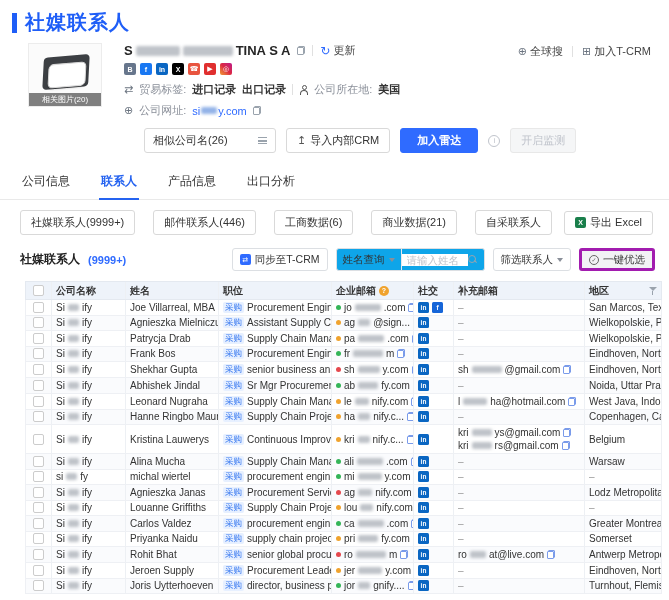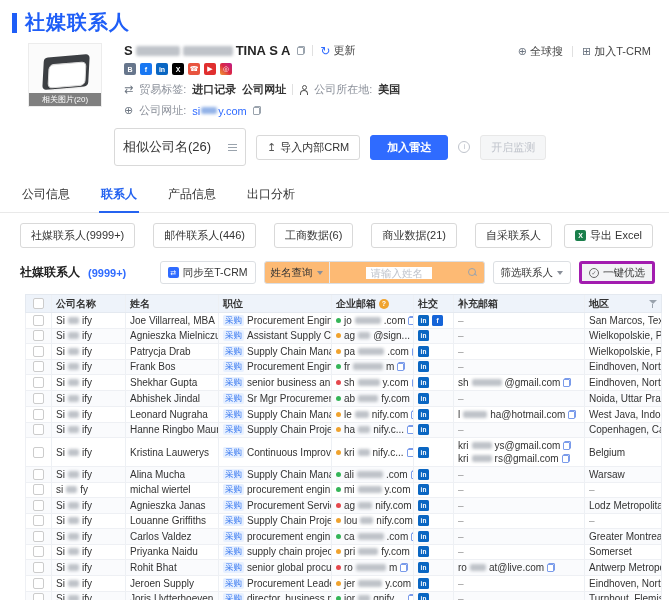--- a/index.html
+++ b/index.html
@@ -33,21 +33,21 @@
   .s-badge { width:12px; height:12px; border-radius:2px; color:#fff; font-size:7px; font-weight:bold; display:flex; align-items:center; justify-content:center; cursor:pointer; }
   .s-ig { background:linear-gradient(45deg,#f09433,#e6683c,#dc2743,#cc2366,#bc1888); }
 
   .meta-row { margin-top:7px; display:flex; align-items:center; gap:6px; color:#8a8f99; font-size:11px; }
   .meta-strong { color:#333; font-weight:bold; }
   .site-row { margin-top:6px; display:flex; align-items:center; gap:6px; color:#8a8f99; font-size:11px; }
   .site-link { color:#2f6bff; display:flex; align-items:center; cursor:pointer; }
 
   
   .action-row { display:flex; align-items:center; gap:10px; margin:10px 0 0 114px; }
-  .sim-box { width:132px; height:38px; border:1px solid #d9d9d9; border-radius:3px; display:flex; align-items:center; justify-content:space-between; padding:0 8px; font-size:13px; color:#333; cursor:pointer; }
+  .sim-box { width:132px; height:25px; border:1px solid #d9d9d9; border-radius:3px; display:flex; align-items:center; justify-content:space-between; padding:0 8px; font-size:11px; color:#333; cursor:pointer;margin-left:30px; }
   .i-list { width:9px; height:7px; border-top:1.5px solid #9aa3ad; border-bottom:1.5px solid #9aa3ad; position:relative; }
   .i-list::after { content:""; position:absolute; left:0; right:0; top:2px; height:1.5px; background:#9aa3ad; }
   .btn { height:25px; border:1px solid #d9d9d9; border-radius:3px; background:#fff; font-size:11px; color:#333; display:inline-flex; align-items:center; gap:4px; padding:0 10px; cursor:pointer; }
   .btn-primary { background:#2f6bff; color:#fff; border:1px solid #2f6bff; padding:0 16px; font-weight:bold; }
   .btn-disabled { background:#f5f6f7; color:#c0c4cc; border:1px solid #e8e8e8; cursor:default;text-align:right; }
   .i-export { color:#555; font-size:11px; }
   .i-info { width:12px; height:12px; border:1px solid #c0c4cc; border-radius:50%; color:#c0c4cc; font-size:8px; line-height:10px; text-align:center; flex:none; }
 
   
   .tabs { display:flex; gap:27px; padding-left:20px; margin-top:13px; border-bottom:1px solid #e9e9e9; }
@@ -61,21 +61,21 @@
   .i-excel { width:11px; height:11px; background:#1a7f4b; border-radius:2px; color:#fff; font-size:7px; font-weight:bold; line-height:11px; text-align:center; flex:none; }
 
   
   .toolbar { display:flex; align-items:center; margin:13px 14px 0 20px; gap:8px; }
   .tb-title { font-size:12px; font-weight:bold; color:#222; }
   .tb-count { font-size:11px; font-weight:bold; color:#2f6bff; }
   .tb-spacer { flex:1; }
   .tb-btn { height:23px; border:1px solid #dcdfe3; border-radius:3px; background:#fff; font-size:10.5px; color:#333; display:flex; align-items:center; gap:4px; padding:0 7px; cursor:pointer; white-space:nowrap; }
   .tb-btn.gray { background:#f2f3f5; border:3px solid #a21caf; }
   .i-sync { width:11px; height:11px; background:#2f6bff; border-radius:2px; color:#fff; font-size:7px; line-height:11px; text-align:center; flex:none; }
-  .name-group { display:flex; height:23px; border:1px solid #dcdfe3; border-radius:3px; overflow:hidden; align-items:center; background:#fdba74;gap:36px; }
+  .name-group { display:flex; height:23px; border:1px solid #dcdfe3; border-radius:3px; overflow:hidden; align-items:center; background:#0ea5e9; }
   .ng-left { display:flex; align-items:center; gap:4px; padding:0 6px; border-right:1px solid #e6e9ed; font-size:10.5px; color:#333; height:100%; cursor:pointer; }
   .ng-input { border:none; outline:none; width:66px; font-size:10.5px; padding:0 5px; color:#333; }
   .ng-input::placeholder { color:#c0c4cc; }
   .i-caret { width:0; height:0; border-left:3.5px solid transparent; border-right:3.5px solid transparent; border-top:4px solid #8a8f99; display:inline-block; }
   .i-search { display:inline-block; width:10px; height:10px; position:relative; margin:0 6px 0 0; flex:none; }
   .i-search::before { content:""; position:absolute; top:0; left:0; width:6px; height:6px; border:1.2px solid #9aa3ad; border-radius:50%; }
   .i-search::after { content:""; position:absolute; left:6.5px; top:6.5px; width:3px; height:1.2px; background:#9aa3ad; transform:rotate(45deg); }
   .i-medal { width:10px; height:10px; border:1px solid #666; border-radius:50%; font-size:6px; line-height:8px; text-align:center; color:#666; flex:none; }
   .i-person { display:inline-block; width:9px; height:10px; position:relative; flex:none; }
   .i-person::before { content:""; position:absolute; top:0; left:2.5px; width:3.5px; height:3.5px; border:1px solid #555; border-radius:50%; }
@@ -166,21 +166,21 @@
           <span class="s-badge" style="background: rgb(10, 102, 194);">in</span>
           <span class="s-badge" style="background: rgb(0, 0, 0);">X</span>
           <span class="s-badge" style="background: rgb(232, 84, 63);">☎</span>
           <span class="s-badge" style="background: rgb(224, 47, 47);">▶</span>
           <span class="s-badge s-ig">◎</span>
         </div>
       <div class="meta-row">
         <span class="tl-icon">⇄</span>
         <span>贸易标签:</span>
         <span class="meta-strong">进口记录</span>
-        <span class="meta-strong">公司网址</span>
+        <span class="meta-strong">出口记录</span>
         <span class="vdiv"></span>
         <span class="i-person"></span>
         <span>公司所在地:</span>
         <span class="meta-strong">美国</span>
       </div>
       <div class="site-row">
         <span class="tl-icon">⊕</span>
         <span>公司网址:</span>
         <span class="site-link">
           <span>si</span>

